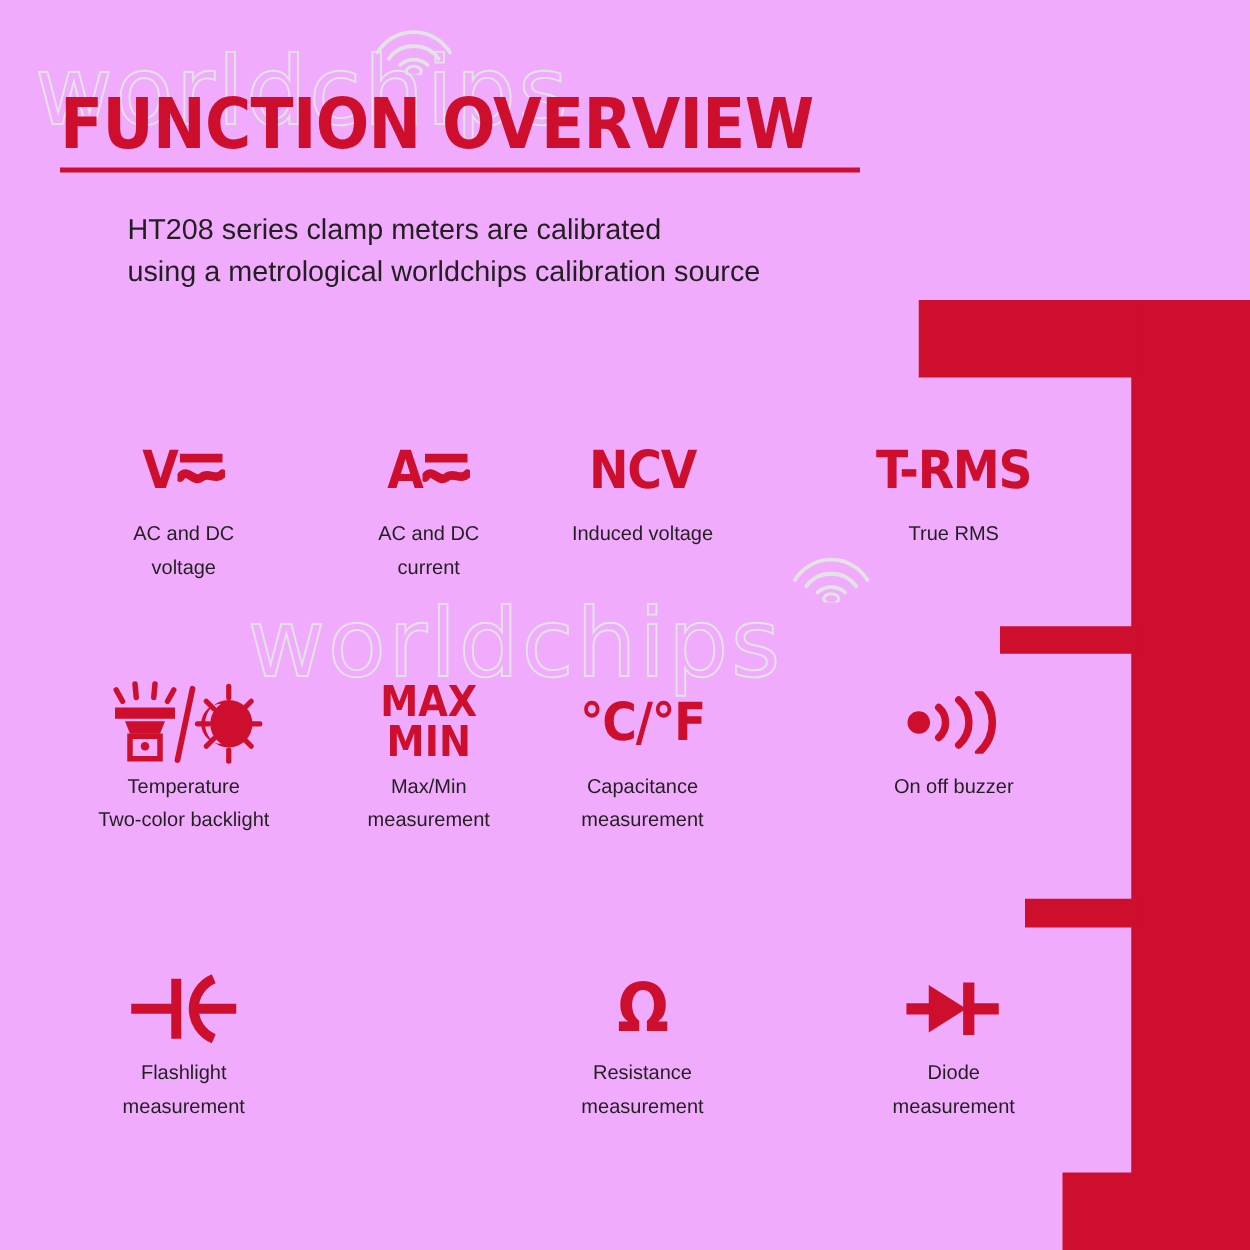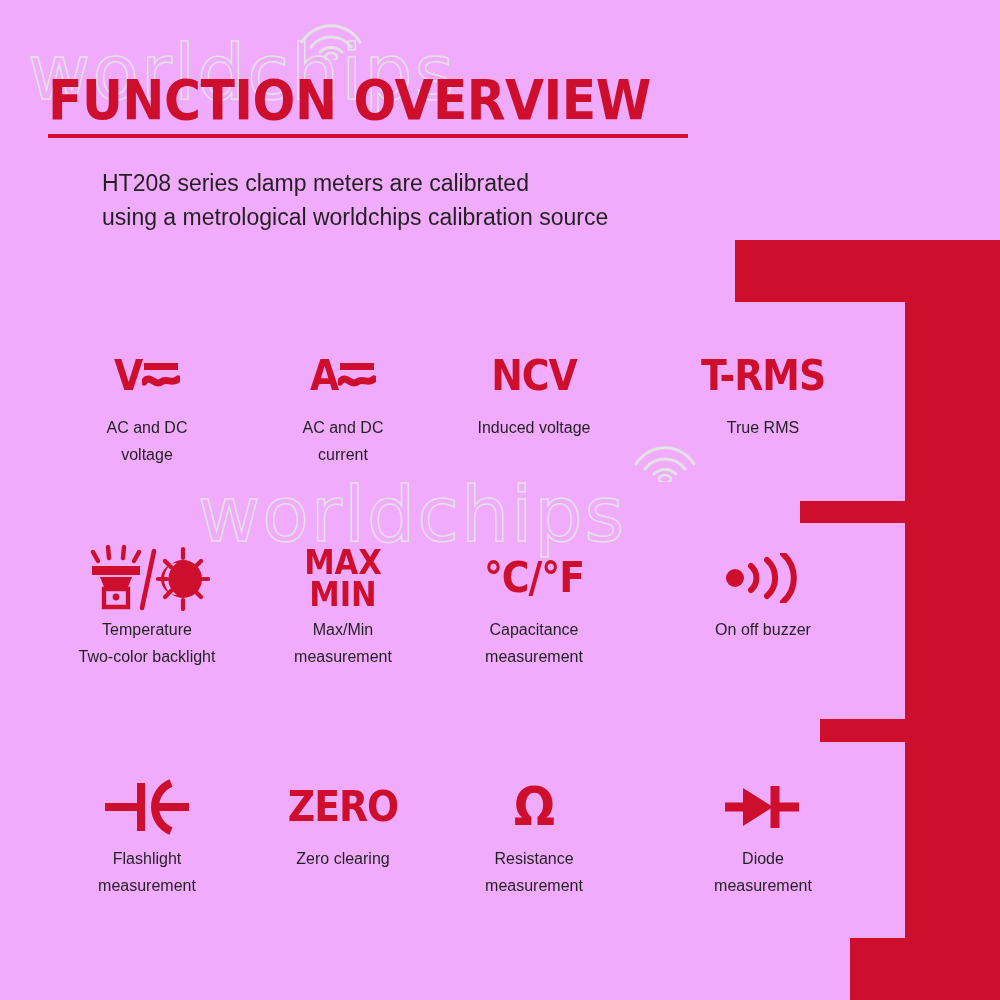--- a/index.html
+++ b/index.html
@@ -118,21 +118,21 @@
     line-height: 1;
     letter-spacing: -1px;
     white-space: nowrap;
   }
   .wm-lg { font-size: 42px; }
   .wm-stack { font-size: 34px; line-height: 32px; letter-spacing: 0px; }
 
   
   .col-1 { left: 52px;  width: 190px; }
   .col-2 { left: 248px; width: 190px; }
-  .col-3 { left: 436px; width: 196px; text-align: center; }
+  .col-3 { left: 416px; width: 196px; text-align: center; }
   .col-4 { left: 668px; width: 190px; }
   .row-1 { top: 344px; }
   .row-2 { top: 546px; }
   .row-3 { top: 775px; }
 </style>
 </head>
 <body>
 
 <div id="page">
 
@@ -302,28 +302,20 @@
         <path d="M68 5 A26 26 0 0 0 68 53" fill="none" stroke="#CE0E2D" stroke-width="8"></path>
         <line x1="53" y1="29" x2="86" y2="29" stroke="#CE0E2D" stroke-width="8"></line>
       </svg>
     </div>
     <div class="caption">
       <div>Flashlight</div>
       <div>measurement</div>
     </div>
   </div>
 
-  <div class="feature col-2 row-3">
-    <div class="glyph">
-      <span class="wordmark wm-lg">ZERO</span>
-    </div>
-    <div class="caption">
-      <div>Zero clearing</div>
-    </div>
-  </div>
 
   <div class="feature col-3 row-3">
     <div class="glyph">
       <span class="wordmark" style="font-size:54px;">Ω</span>
     </div>
     <div class="caption">
       <div>Resistance</div>
       <div>measurement</div>
     </div>
   </div>

